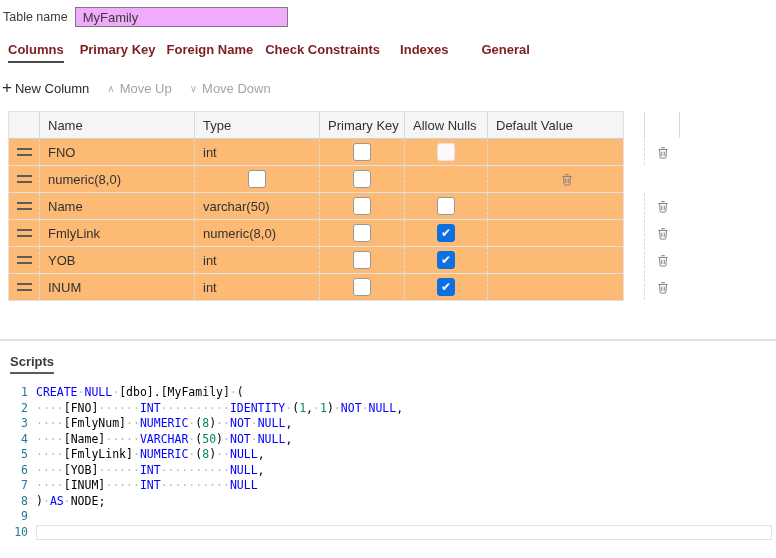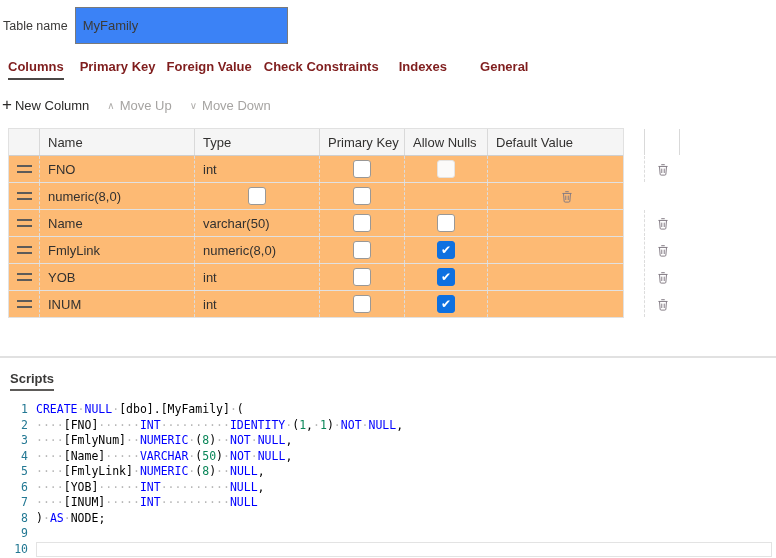--- a/index.html
+++ b/index.html
@@ -7,21 +7,21 @@
   body {
     background: #ffffff;
     font-family: "Liberation Sans", sans-serif;
     font-size: 13px;
     color: #323130;
   }
   
   .name-row { display: flex; align-items: center; padding: 7px 0 0 3px; }
   .name-label { color: #3b3a39; margin-right: 7px; font-size: 12.5px; }
   .name-input {
-    width: 213px; height: 37px; border: 1px solid #7a7a7a; background: #3b82f6;
+    width: 213px; height: 20px; border: 1px solid #7a7a7a; background: #f0abfc;
     font-family: "Liberation Sans", sans-serif; font-size: 13px; color: #3b3a39;
     padding: 4px 7px; outline: none;
   }
   
   .tabs { display: flex; align-items: flex-start; margin: 15px 0 0 8px; height: 22px; }
   .tab { color: #7f1d1d; font-weight: 600; font-size: 13px; padding-bottom: 4px; cursor: pointer; white-space: nowrap; }
   .tab.active { border-bottom: 2px solid #4a4846; }
   .tab:nth-child(1){ margin-right: 16px; }
   .tab:nth-child(2){ margin-right: 11px; }
   .tab:nth-child(3){ margin-right: 12px; }
@@ -67,21 +67,21 @@
 <body>
 
 <div class="name-row">
   <span class="name-label">Table name</span>
   <input class="name-input" type="text" value="MyFamily" style="">
 </div>
 
 <div class="tabs">
     <div class="tab active">Columns</div>
     <div class="tab">Primary Key</div>
-    <div class="tab">Foreign Value</div>
+    <div class="tab">Foreign Name</div>
     <div class="tab">Check Constraints</div>
     <div class="tab">Indexes</div>
     <div class="tab">General</div>
   </div>
 
 <div class="toolbar">
   <div class="tb-btn enabled">
     <span class="plus">+</span>
     <span>New Column</span>
   </div>

